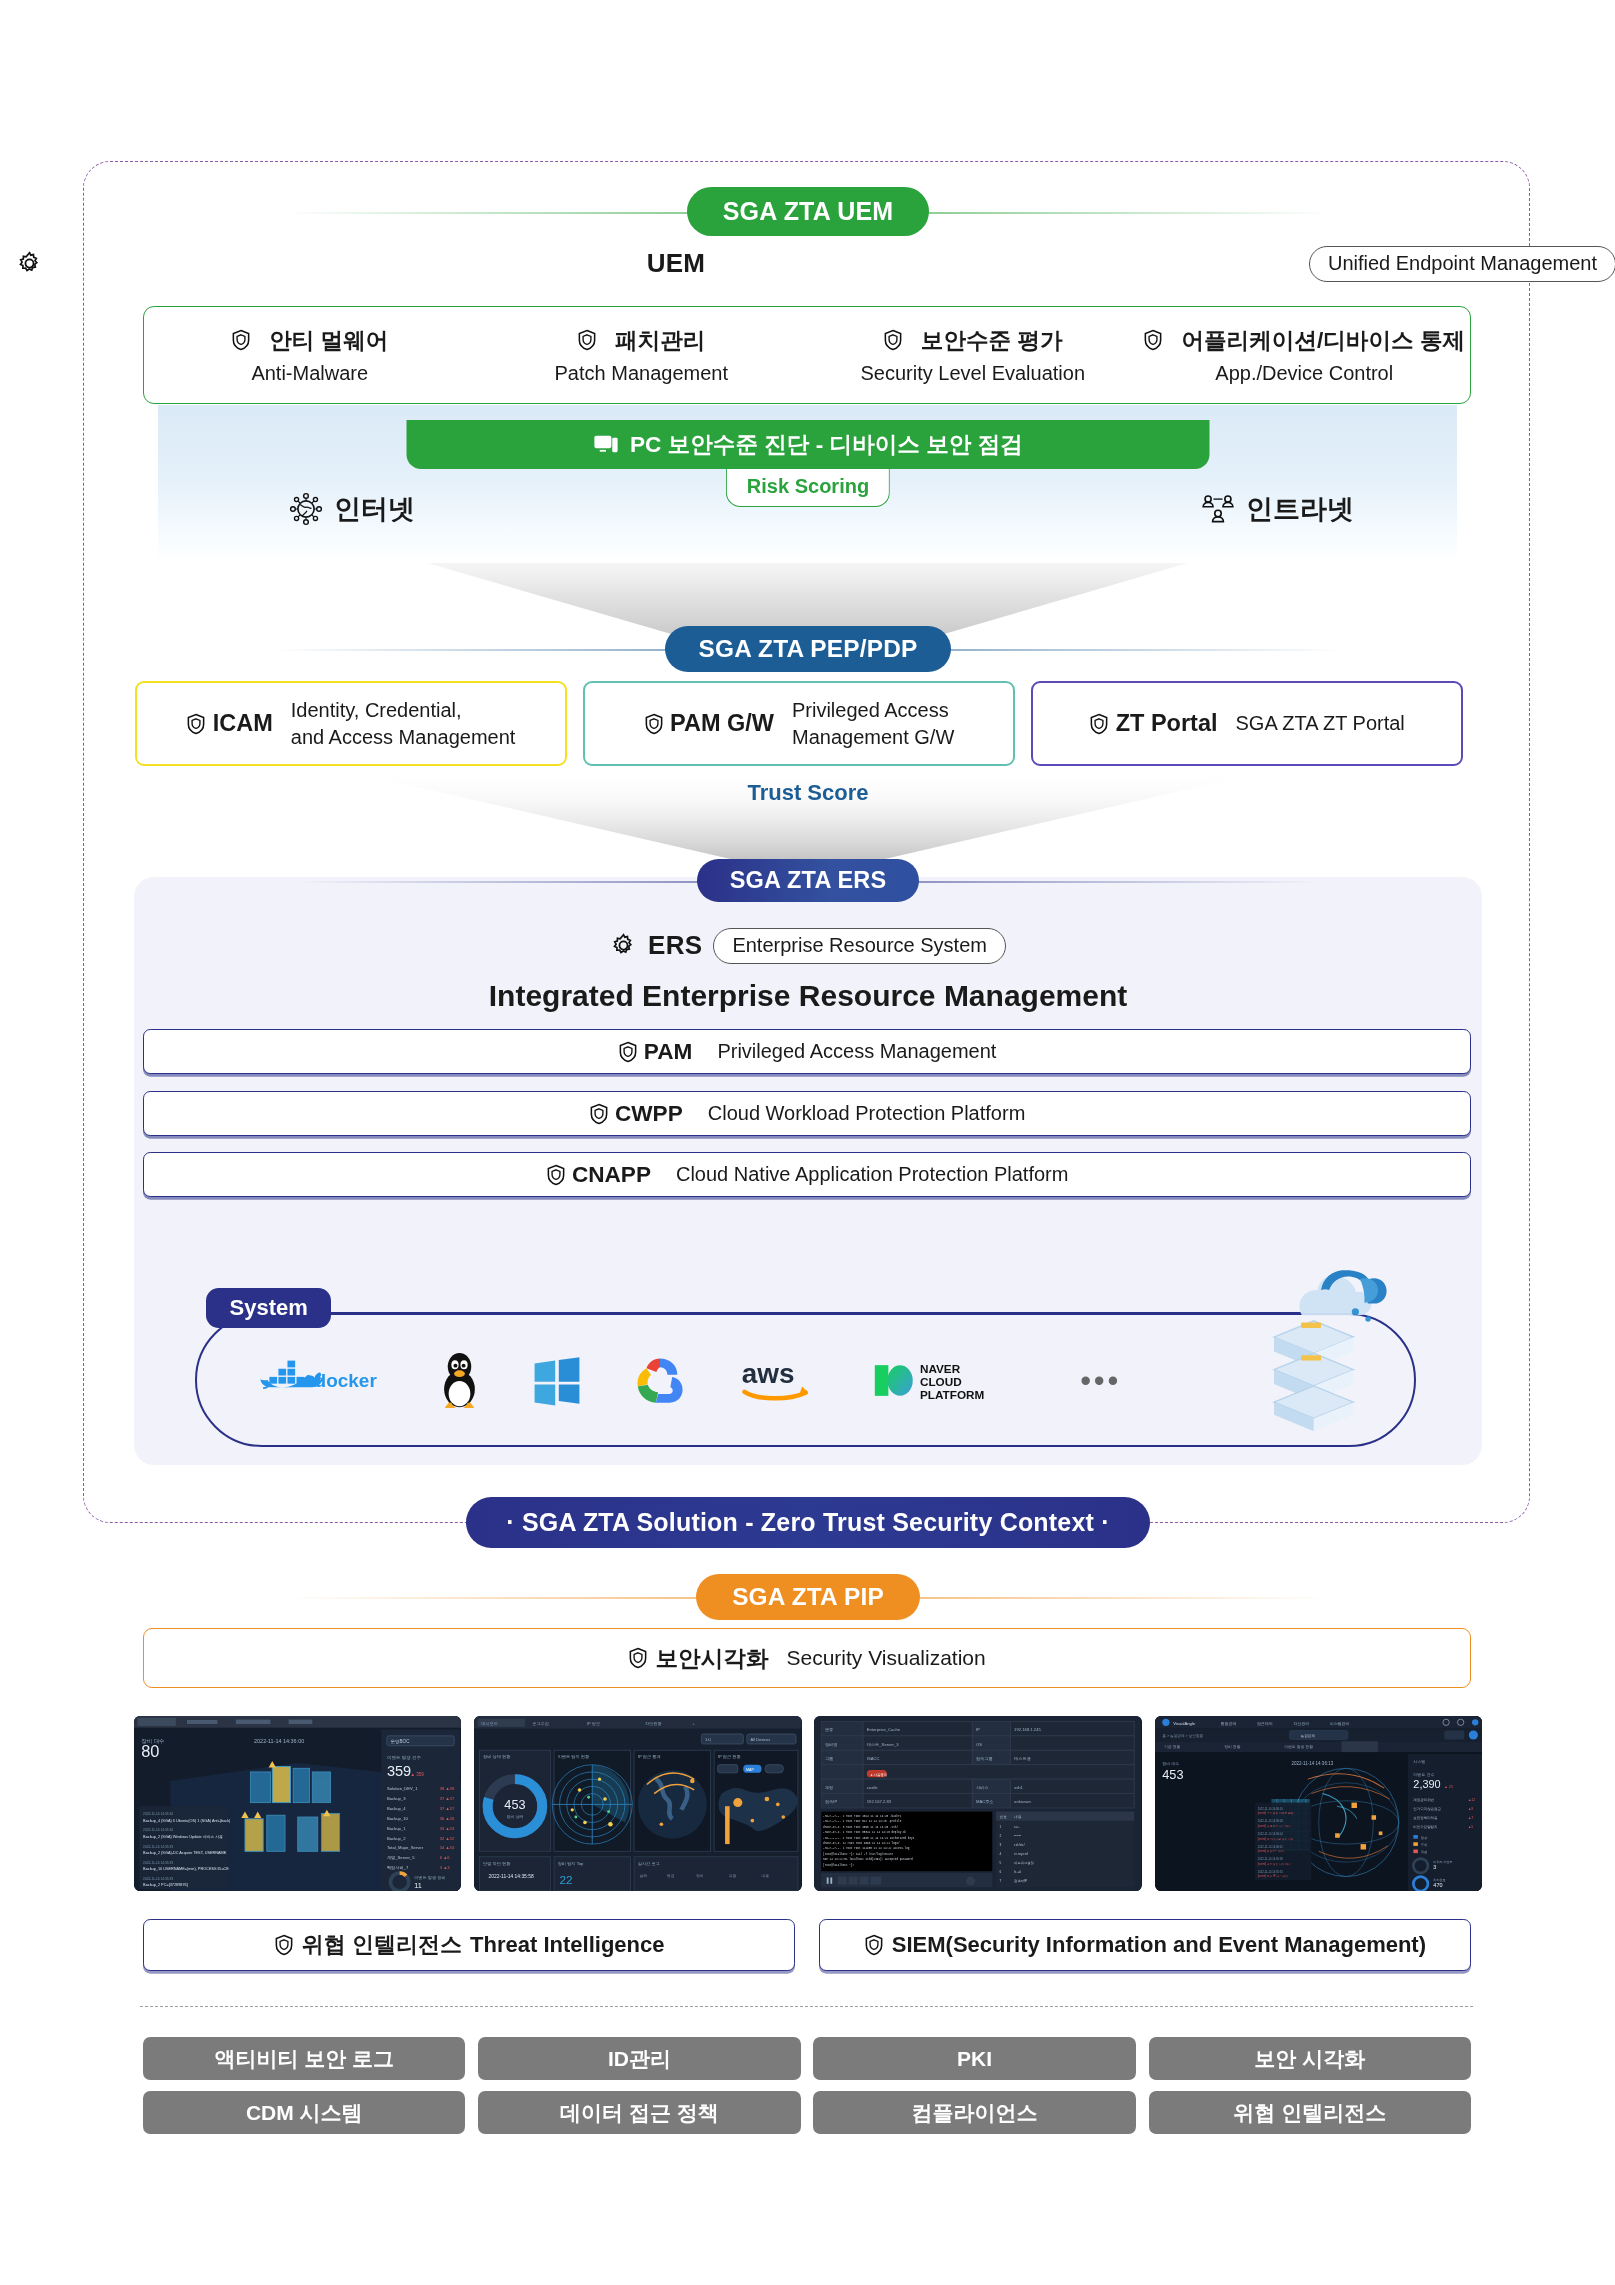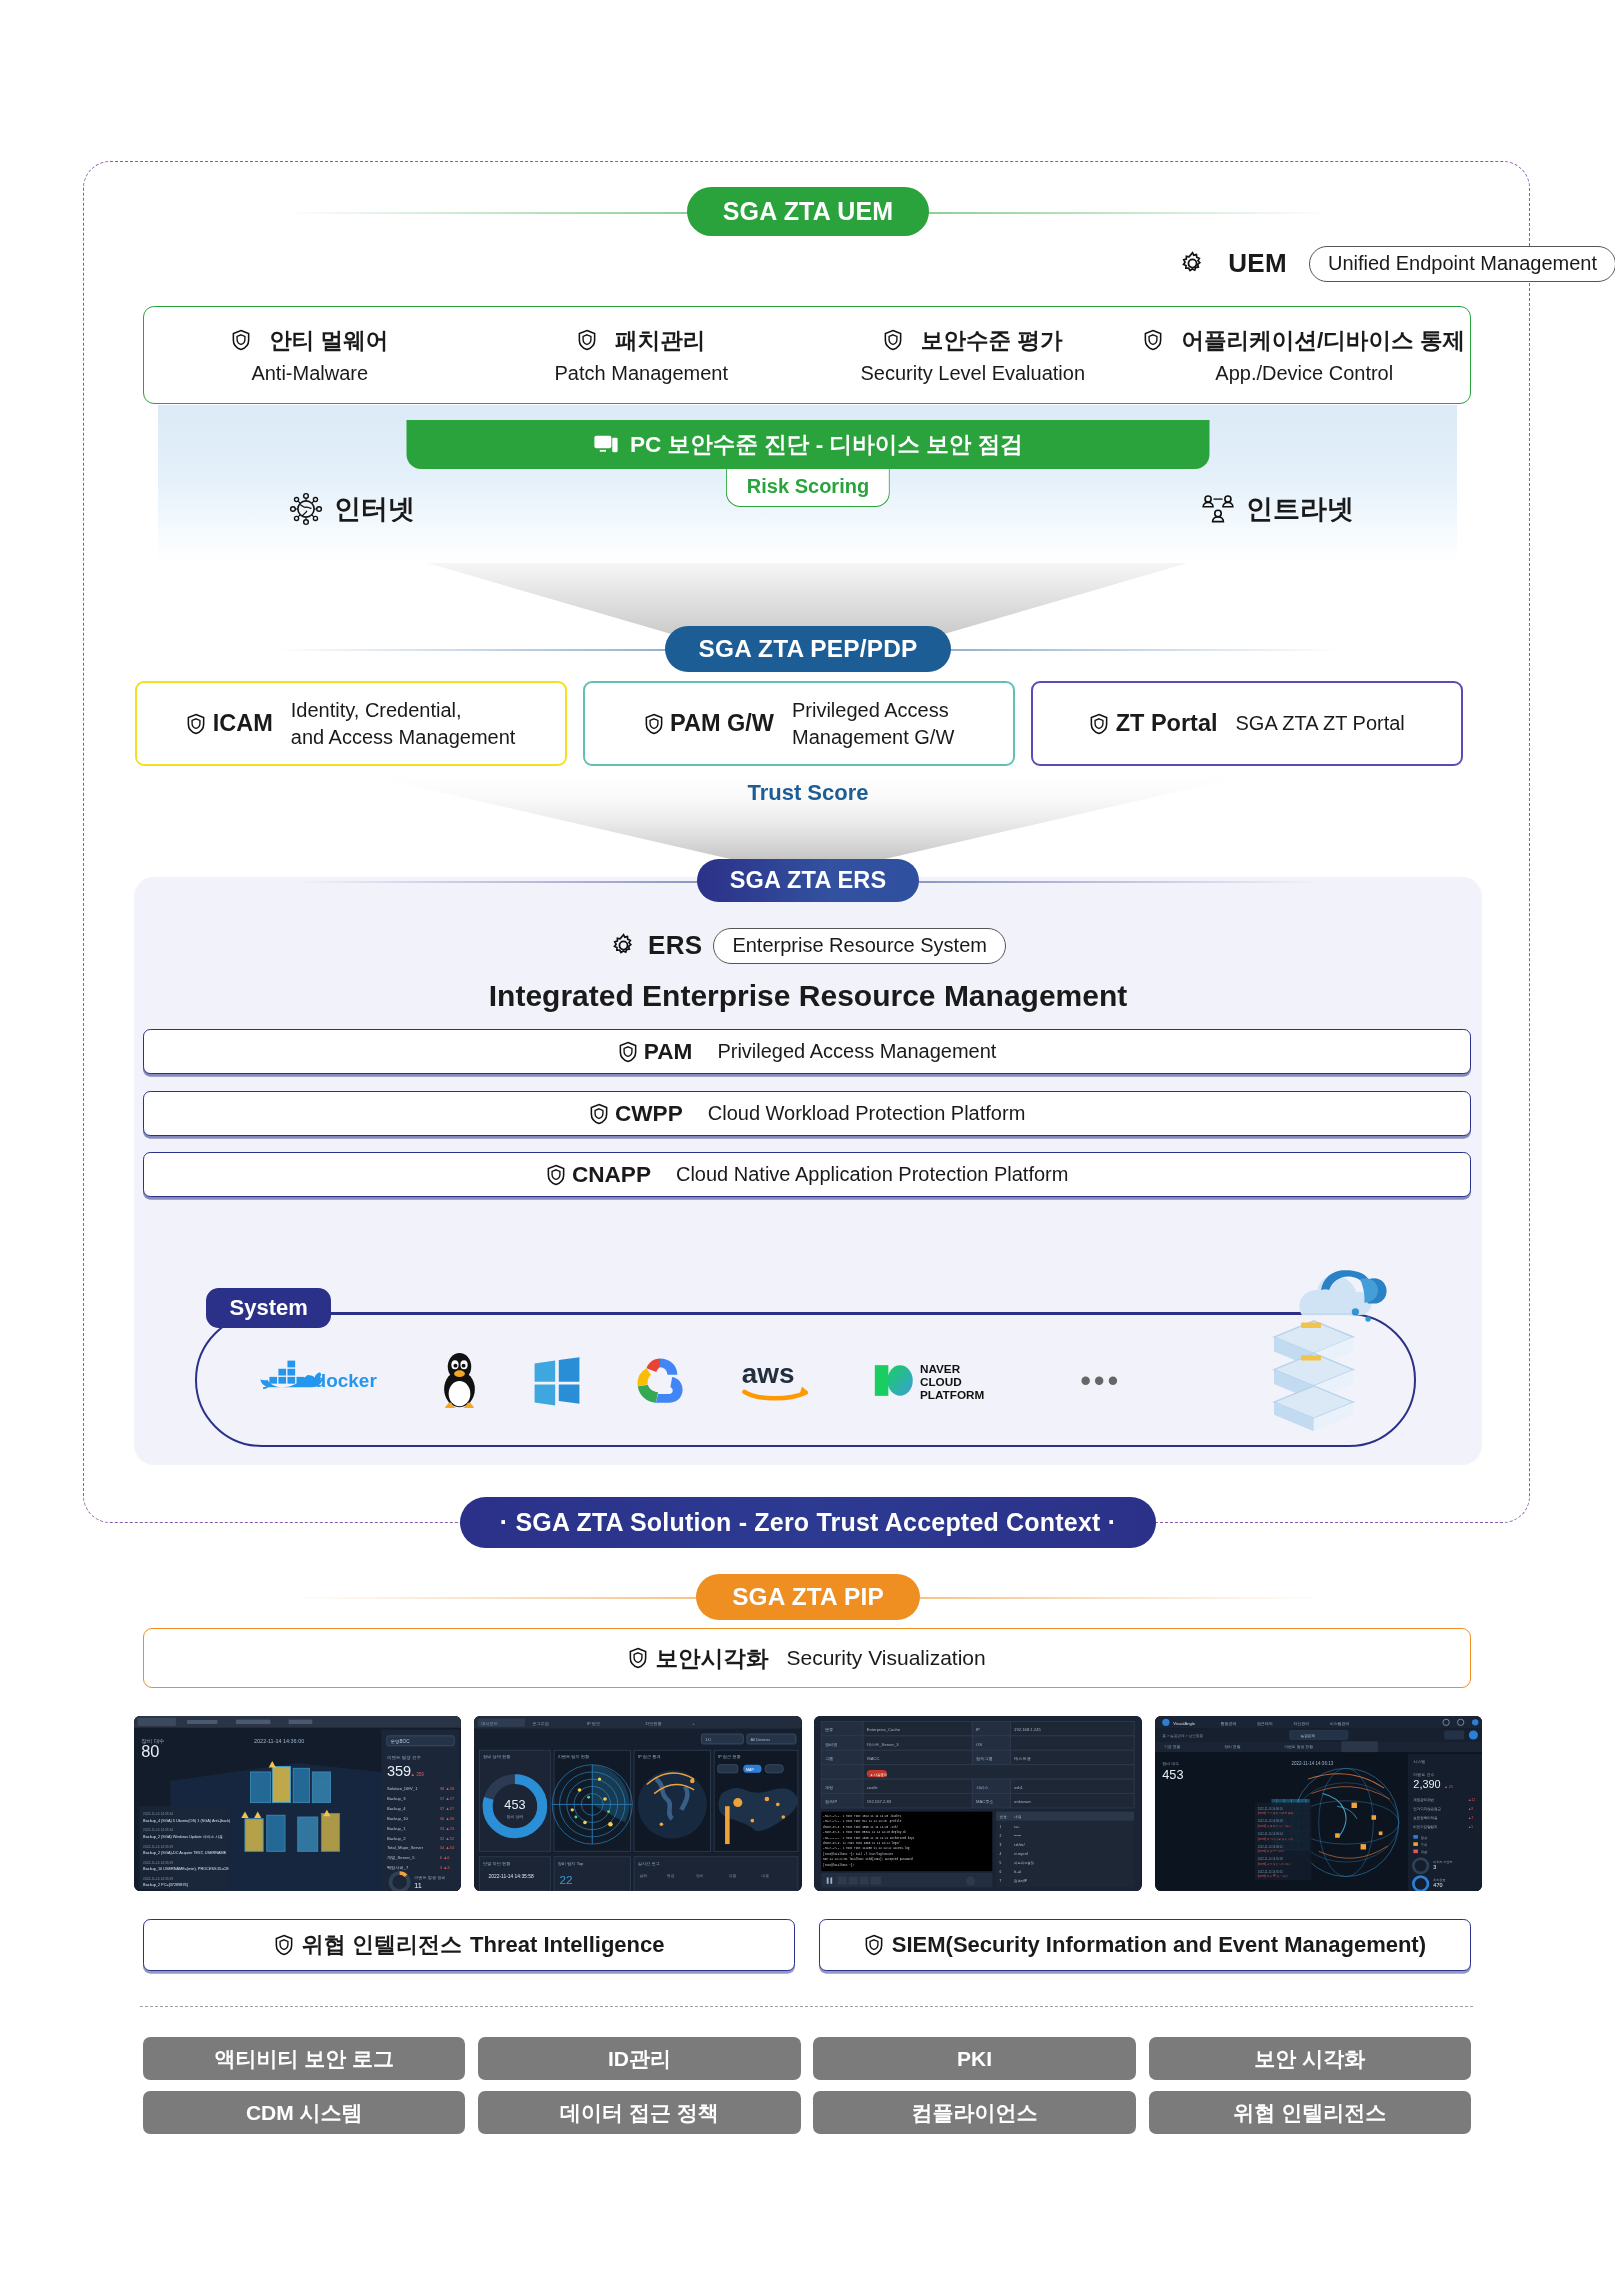--- a/index.html
+++ b/index.html
@@ -38,21 +38,21 @@
   .pline-green-l { right: 50%; margin-right: 107px; background: linear-gradient(90deg, rgba(43,163,60,0) 0%, rgba(43,163,60,.55) 100%); }
   .pline-green-r { left: 50%;  margin-left: 107px;  background: linear-gradient(270deg, rgba(43,163,60,0) 0%, rgba(43,163,60,.55) 100%); }
   .pline-blue-l  { right: 50%; margin-right: 118px; background: linear-gradient(90deg, rgba(29,93,150,0) 0%, rgba(29,93,150,.5) 100%); }
   .pline-blue-r  { left: 50%;  margin-left: 118px;  background: linear-gradient(270deg, rgba(29,93,150,0) 0%, rgba(29,93,150,.5) 100%); }
   .pline-navy-l  { right: 50%; margin-right: 100px; background: linear-gradient(90deg, rgba(43,49,136,0) 0%, rgba(43,49,136,.5) 100%); }
   .pline-navy-r  { left: 50%;  margin-left: 100px;  background: linear-gradient(270deg, rgba(43,49,136,0) 0%, rgba(43,49,136,.5) 100%); }
   .pline-or-l    { right: 50%; margin-right: 101px; background: linear-gradient(90deg, rgba(239,143,34,0) 0%, rgba(239,143,34,.55) 100%); }
   .pline-or-r    { left: 50%;  margin-left: 101px;  background: linear-gradient(270deg, rgba(239,143,34,0) 0%, rgba(239,143,34,.55) 100%); }
 
   
-  .uem-head { position: absolute; left: 0; top: 246px; width: 100%; display: flex; justify-content: flex-end; align-items: center; gap: 22px; padding-left: 16px; }
+  .uem-head { position: absolute; left: 0; top: 246px; width: 100%; display: flex; justify-content: space-between; align-items: center; gap: 3px; padding-left: 16px; }
   .gear-ico { width: 27px; height: 27px; display: inline-block; }
   .uem-abbr { font-size: 26px; font-weight: bold; letter-spacing: 0.3px; }
   .chip {
     border: 1.4px solid #555; border-radius: 904px;
     padding: 5.4px 18px; font-size: 20px; background: #fff; white-space: nowrap;
   }
 
   
   .uem-card {
     position: absolute; left: 143px; top: 306px; width: 1328px; height: 98px;
@@ -515,21 +515,21 @@
       <path d="M22 140v16l44 18v-16z" fill="#c2dbf1"></path>
       <path d="M110 140v16l-44 18v-16z" fill="#e9f2fb"></path>
       <rect x="52" y="124" width="22" height="6" rx="1" fill="#f3c24b"></rect>
       <path d="M22 176l44-18 44 18-44 18z" fill="#dbe9f7" stroke="#b6d2ea" stroke-width="1.5"></path>
       <path d="M22 176v14l44 18v-14z" fill="#c2dbf1"></path>
       <path d="M110 176v14l-44 18v-14z" fill="#e9f2fb"></path>
     </g>
   </svg>
 
   <div class="sol-wrap">
-    <div class="pill pill-dark">· SGA ZTA Solution - Zero Trust Accepted Context ·</div>
+    <div class="pill pill-dark">· SGA ZTA Solution - Zero Trust Security Context ·</div>
   </div>
 
   <div class="pill-wrap" style="top:1574px; height:45px;">
     <div class="pill-line pline-or-l"></div>
     <div class="pill-line pline-or-r"></div>
     <div class="pill pill-orange">SGA ZTA PIP</div>
   </div>
 
   <div class="pip-card">
     <span class="ko">

